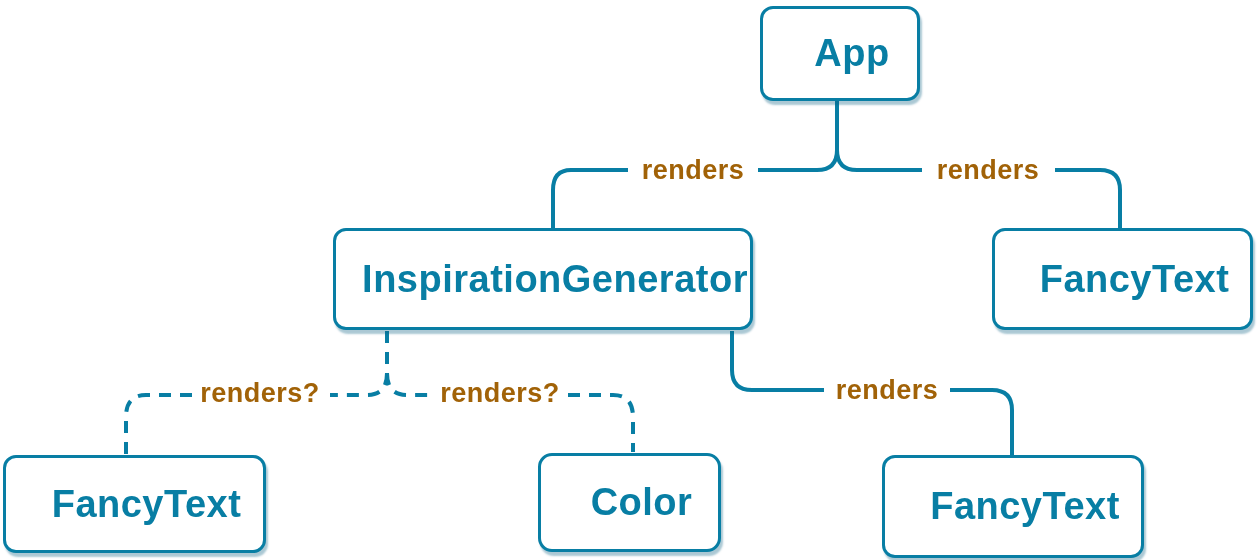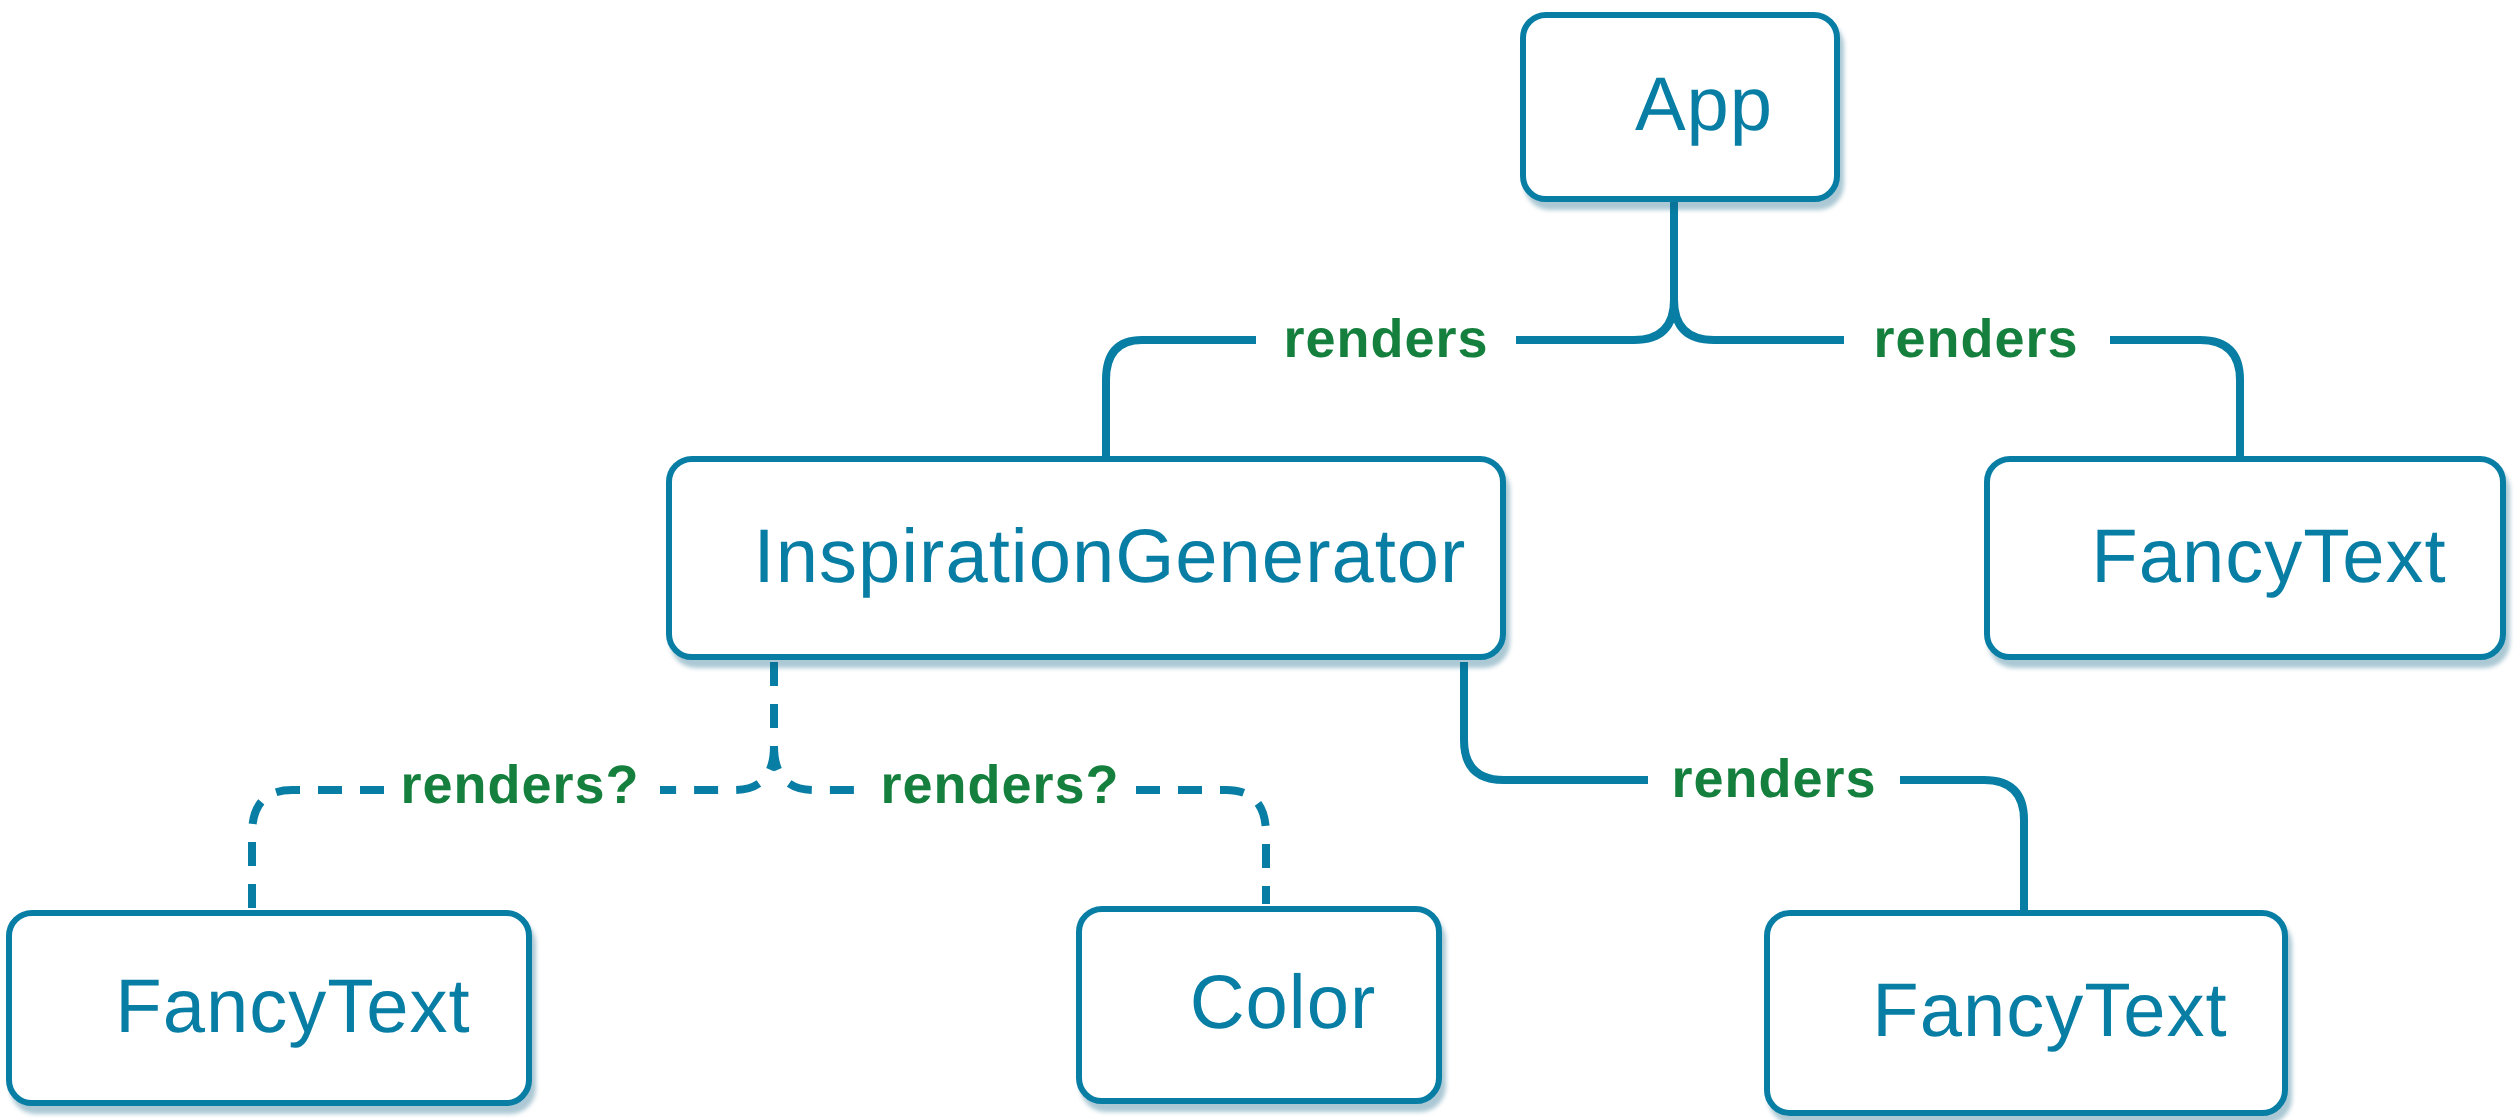--- a/index.html
+++ b/index.html
@@ -36,40 +36,40 @@
     box-sizing: border-box;
     background: #ffffff;
     border: 3px solid #087ea4;
     border-radius: 13px;
     box-shadow: 2px 4px 2px rgba(13, 96, 133, 0.35);
     display: flex;
     align-items: center;
     justify-content: center;
     color: #087ea4;
     font-size: 38px;
-    font-weight: 400;
+    font-weight: 700;
     letter-spacing: 0.5px;
     white-space: nowrap;
     padding-left: 24px;
   }
   .edge-label {
     position: absolute;
     transform: translate(-50%, -50%);
-    color: #15803d;
+    color: #a16207;
     font-size: 27px;
     font-weight: 700;
     white-space: nowrap;
     letter-spacing: 0.5px;
   }
   
   .node-app                   { left: 760px; top: 6px;   width: 160px; height: 95px;  }
   .node-inspiration-generator { left: 333px; top: 228px; width: 420px; height: 102px; text-align: right; }
   .node-fancy-text-top        { left: 992px; top: 228px; width: 261px; height: 102px; }
   .node-fancy-text-bottom     { left: 3px;   top: 455px; width: 263px; height: 98px;  }
-  .node-color                 { left: 538px; top: 453px; width: 183px; height: 99px;  }
+  .node-color                 { left: 538px; top: 453px; width: 183px; height: 99px; border-radius: 14px;  }
   .node-copyright             { left: 882px; top: 455px; width: 262px; height: 103px; }
   
   .label-app-ig        { left: 693px; top: 170px; }
   .label-app-ft        { left: 988px; top: 170px; }
   .label-ig-ft         { left: 260px; top: 393px; }
   .label-ig-color      { left: 500px; top: 393px; }
   .label-ig-copyright  { left: 887px; top: 390px; }
 </style>
 </head>
 <body>

